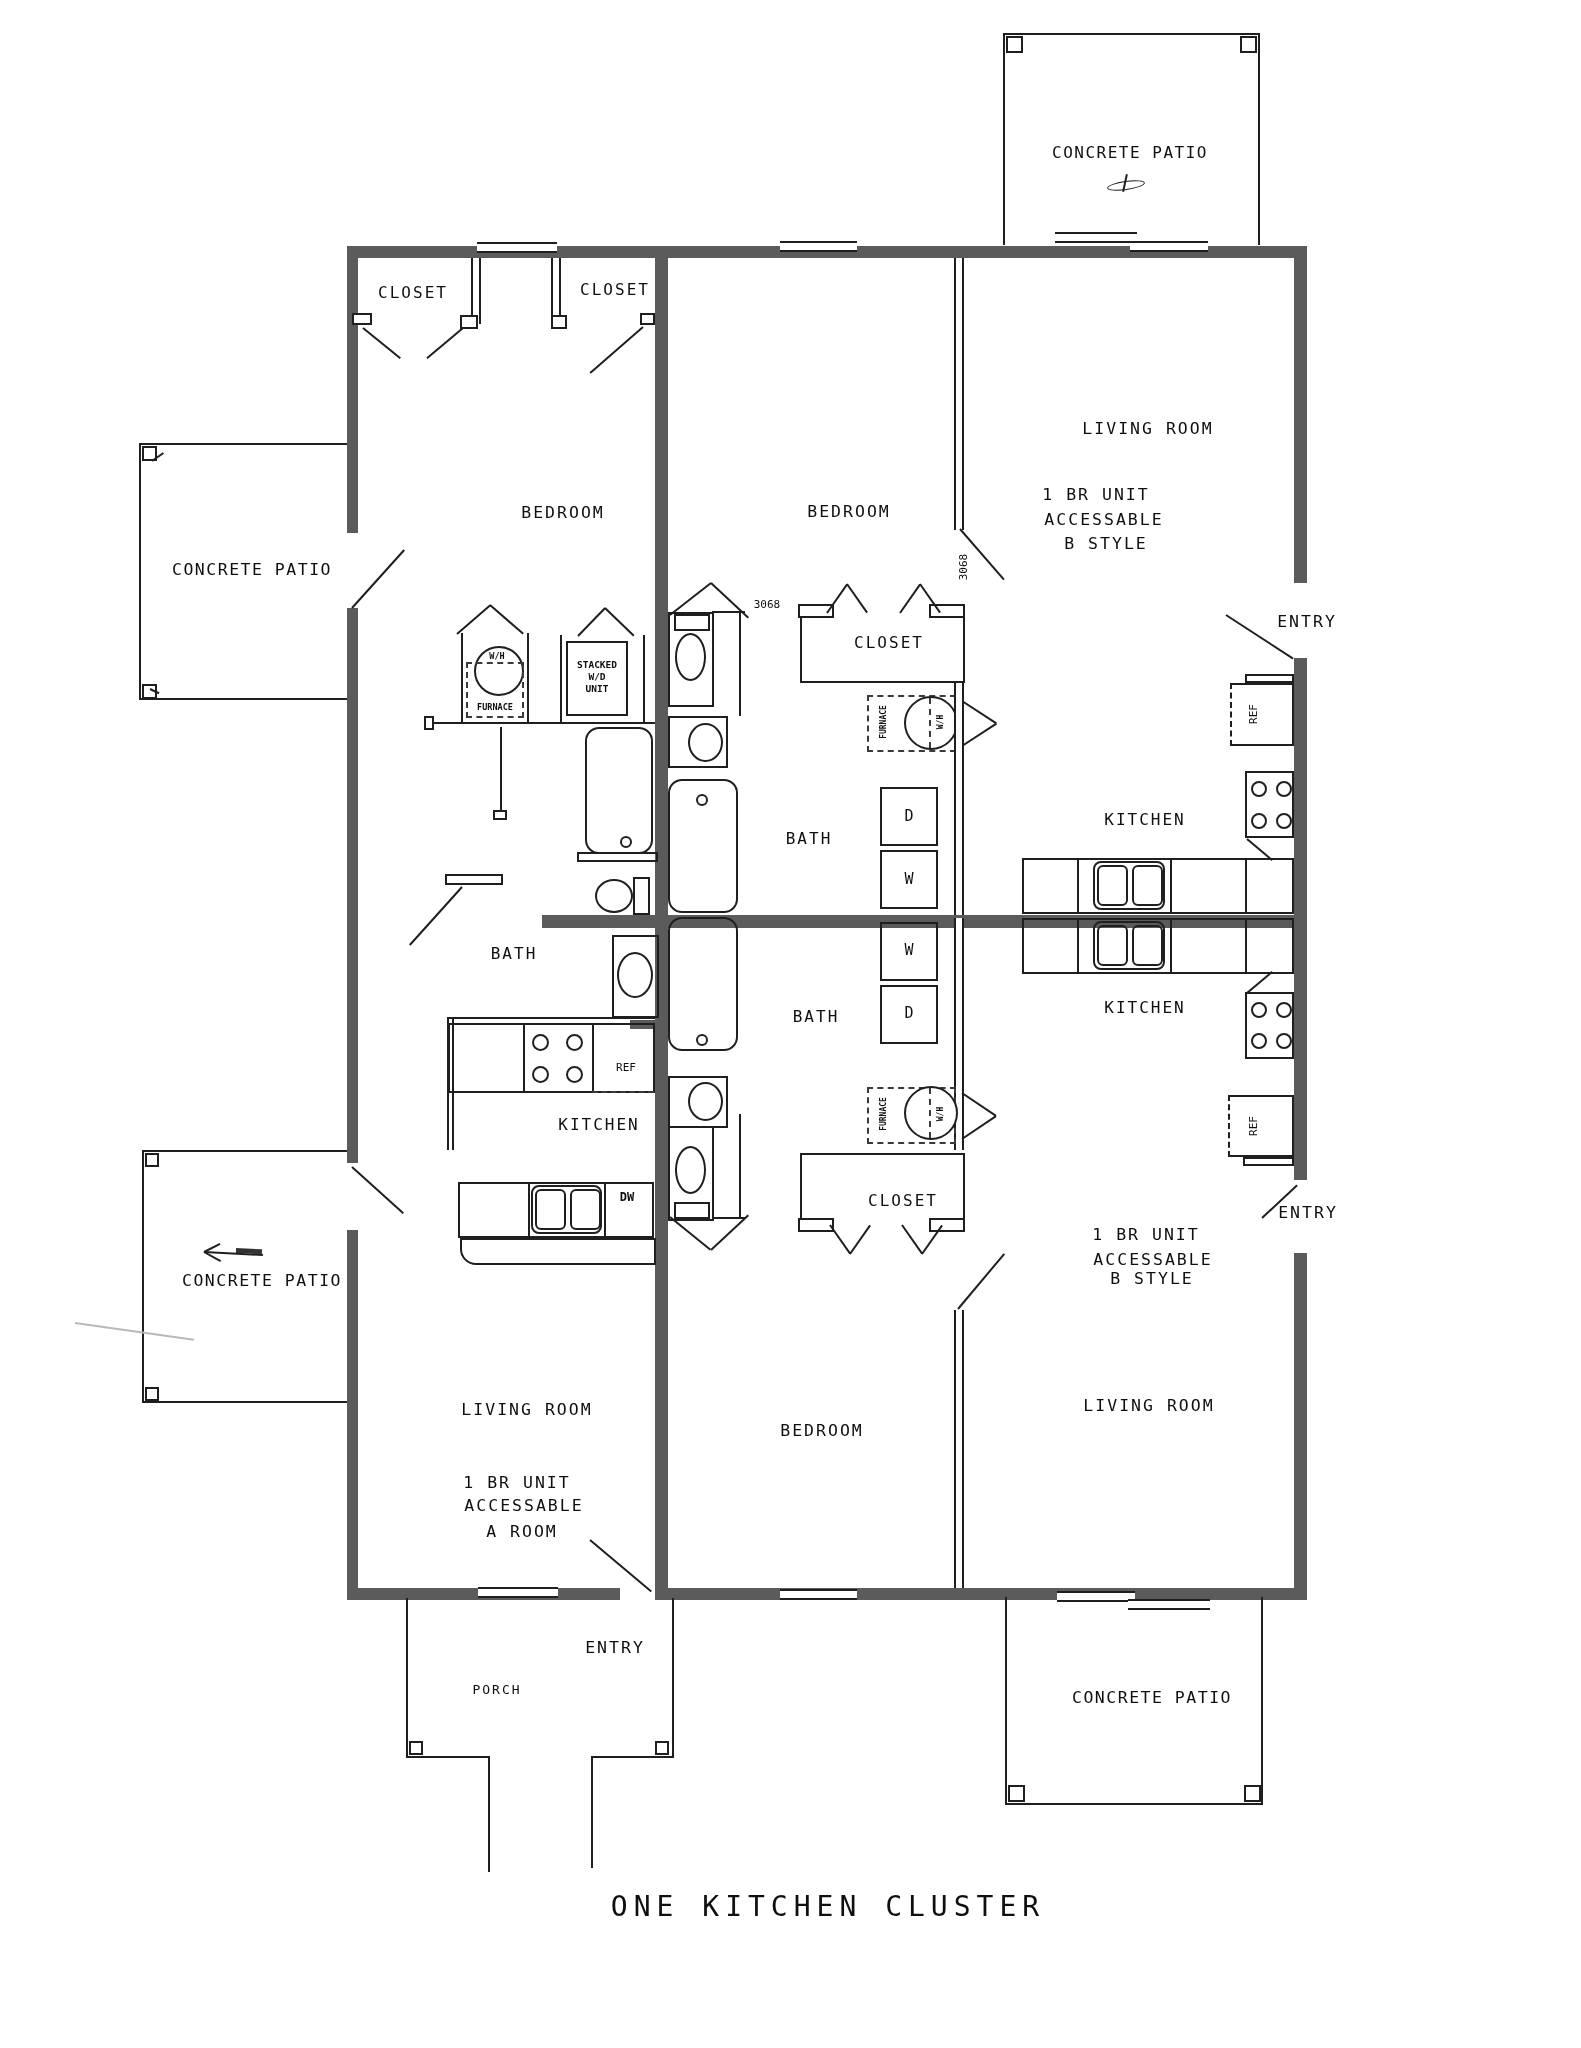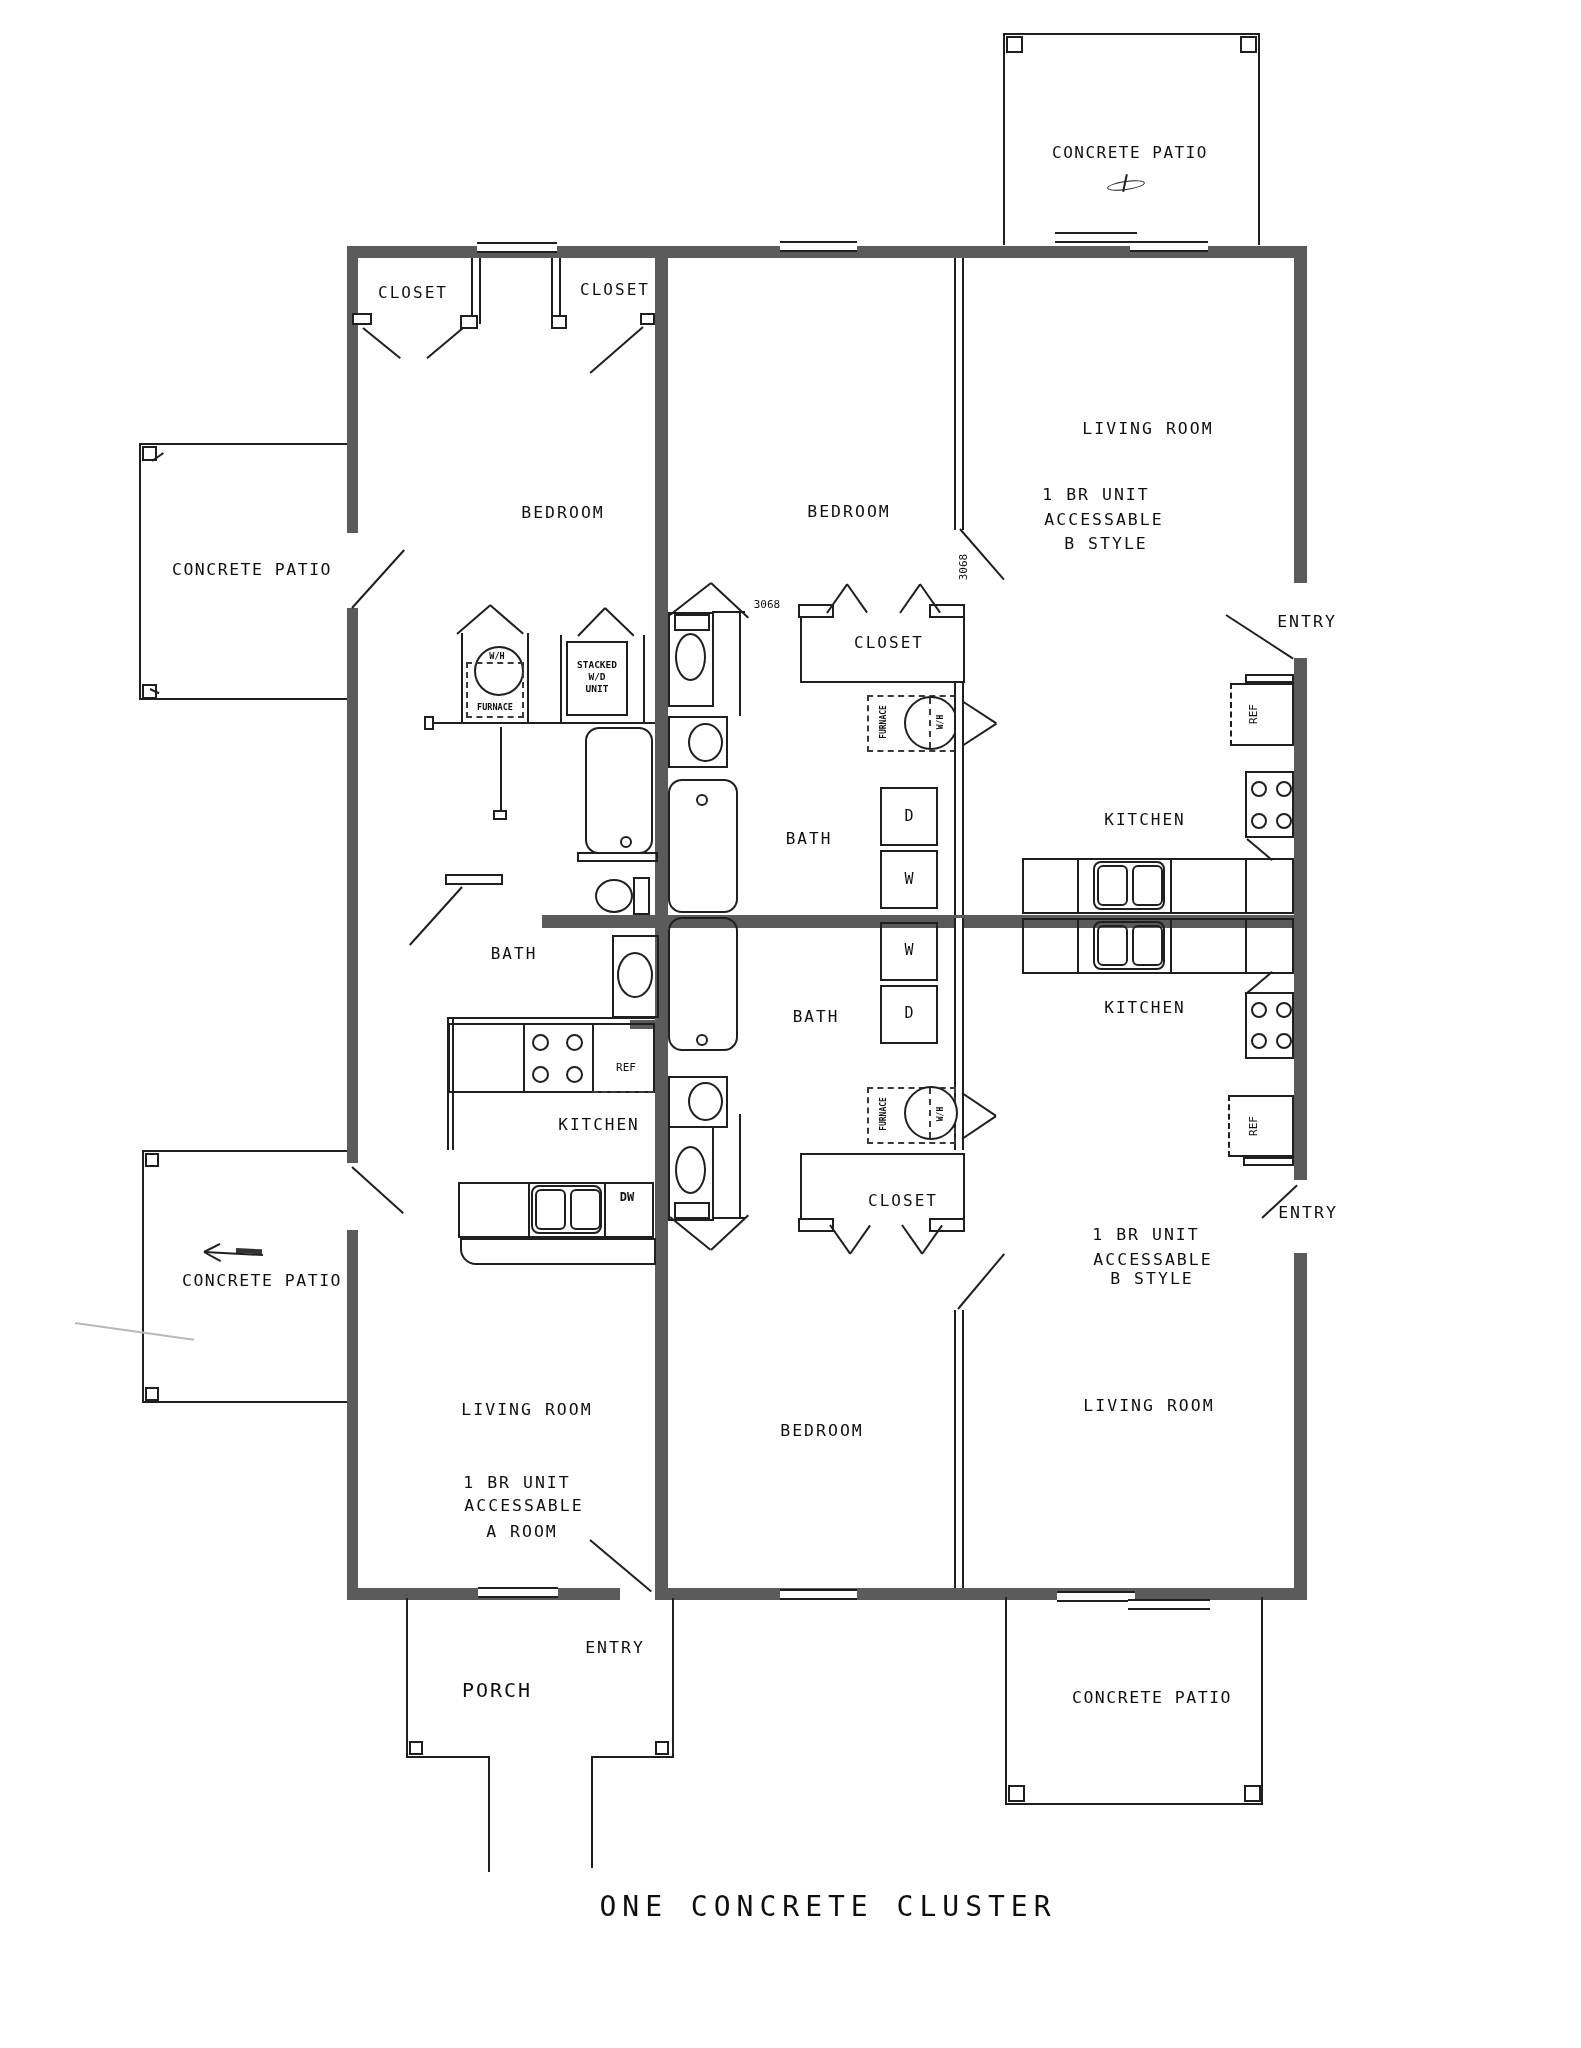--- a/index.html
+++ b/index.html
@@ -289,17 +289,17 @@
       <span class="lbl" style="left: 1153px; top: 1260px; font-size: 16.5px; letter-spacing: 2px; transform: translate(-50%, -50%);">ACCESSABLE</span>
       <span class="lbl" style="left: 1152px; top: 1279px; font-size: 16.5px; letter-spacing: 2px; transform: translate(-50%, -50%);">B STYLE</span>
       <span class="lbl" style="left: 262px; top: 1281px; font-size: 16.5px; letter-spacing: 1.5px; transform: translate(-50%, -50%);">CONCRETE PATIO</span>
       <span class="lbl" style="left: 527px; top: 1410px; font-size: 16.5px; letter-spacing: 2px; transform: translate(-50%, -50%);">LIVING ROOM</span>
       <span class="lbl" style="left: 517px; top: 1483px; font-size: 16.5px; letter-spacing: 2px; transform: translate(-50%, -50%);">1 BR UNIT</span>
       <span class="lbl" style="left: 524px; top: 1506px; font-size: 16.5px; letter-spacing: 2px; transform: translate(-50%, -50%);">ACCESSABLE</span>
       <span class="lbl" style="left: 522px; top: 1532px; font-size: 16.5px; letter-spacing: 2px; transform: translate(-50%, -50%);">A ROOM</span>
       <span class="lbl" style="left: 822px; top: 1431px; font-size: 16.5px; letter-spacing: 2px; transform: translate(-50%, -50%);">BEDROOM</span>
       <span class="lbl" style="left: 1149px; top: 1406px; font-size: 16.5px; letter-spacing: 2px; transform: translate(-50%, -50%);">LIVING ROOM</span>
       <span class="lbl" style="left: 615px; top: 1648px; font-size: 16.5px; letter-spacing: 2px; transform: translate(-50%, -50%);">ENTRY</span>
-      <span class="lbl" style="left: 497px; top: 1690px; font-size: 20px; letter-spacing: 2px; transform: translate(-50%, -50%);">PORCH</span>
+      <span class="lbl" style="left: 497px; top: 1690px; font-size: 13px; letter-spacing: 2px; transform: translate(-50%, -50%);">PORCH</span>
       <span class="lbl" style="left: 1152px; top: 1698px; font-size: 16.5px; letter-spacing: 1.5px; transform: translate(-50%, -50%);">CONCRETE PATIO</span>
-      <span class="lbl" style="left: 828px; top: 1906px; font-size: 28px; letter-spacing: 6px; transform: translate(-50%, -50%);">ONE CONCRETE CLUSTER</span>
+      <span class="lbl" style="left: 828px; top: 1906px; font-size: 28px; letter-spacing: 6px; transform: translate(-50%, -50%);">ONE KITCHEN CLUSTER</span>
     </div>
 </div>
 
 </body></html>

